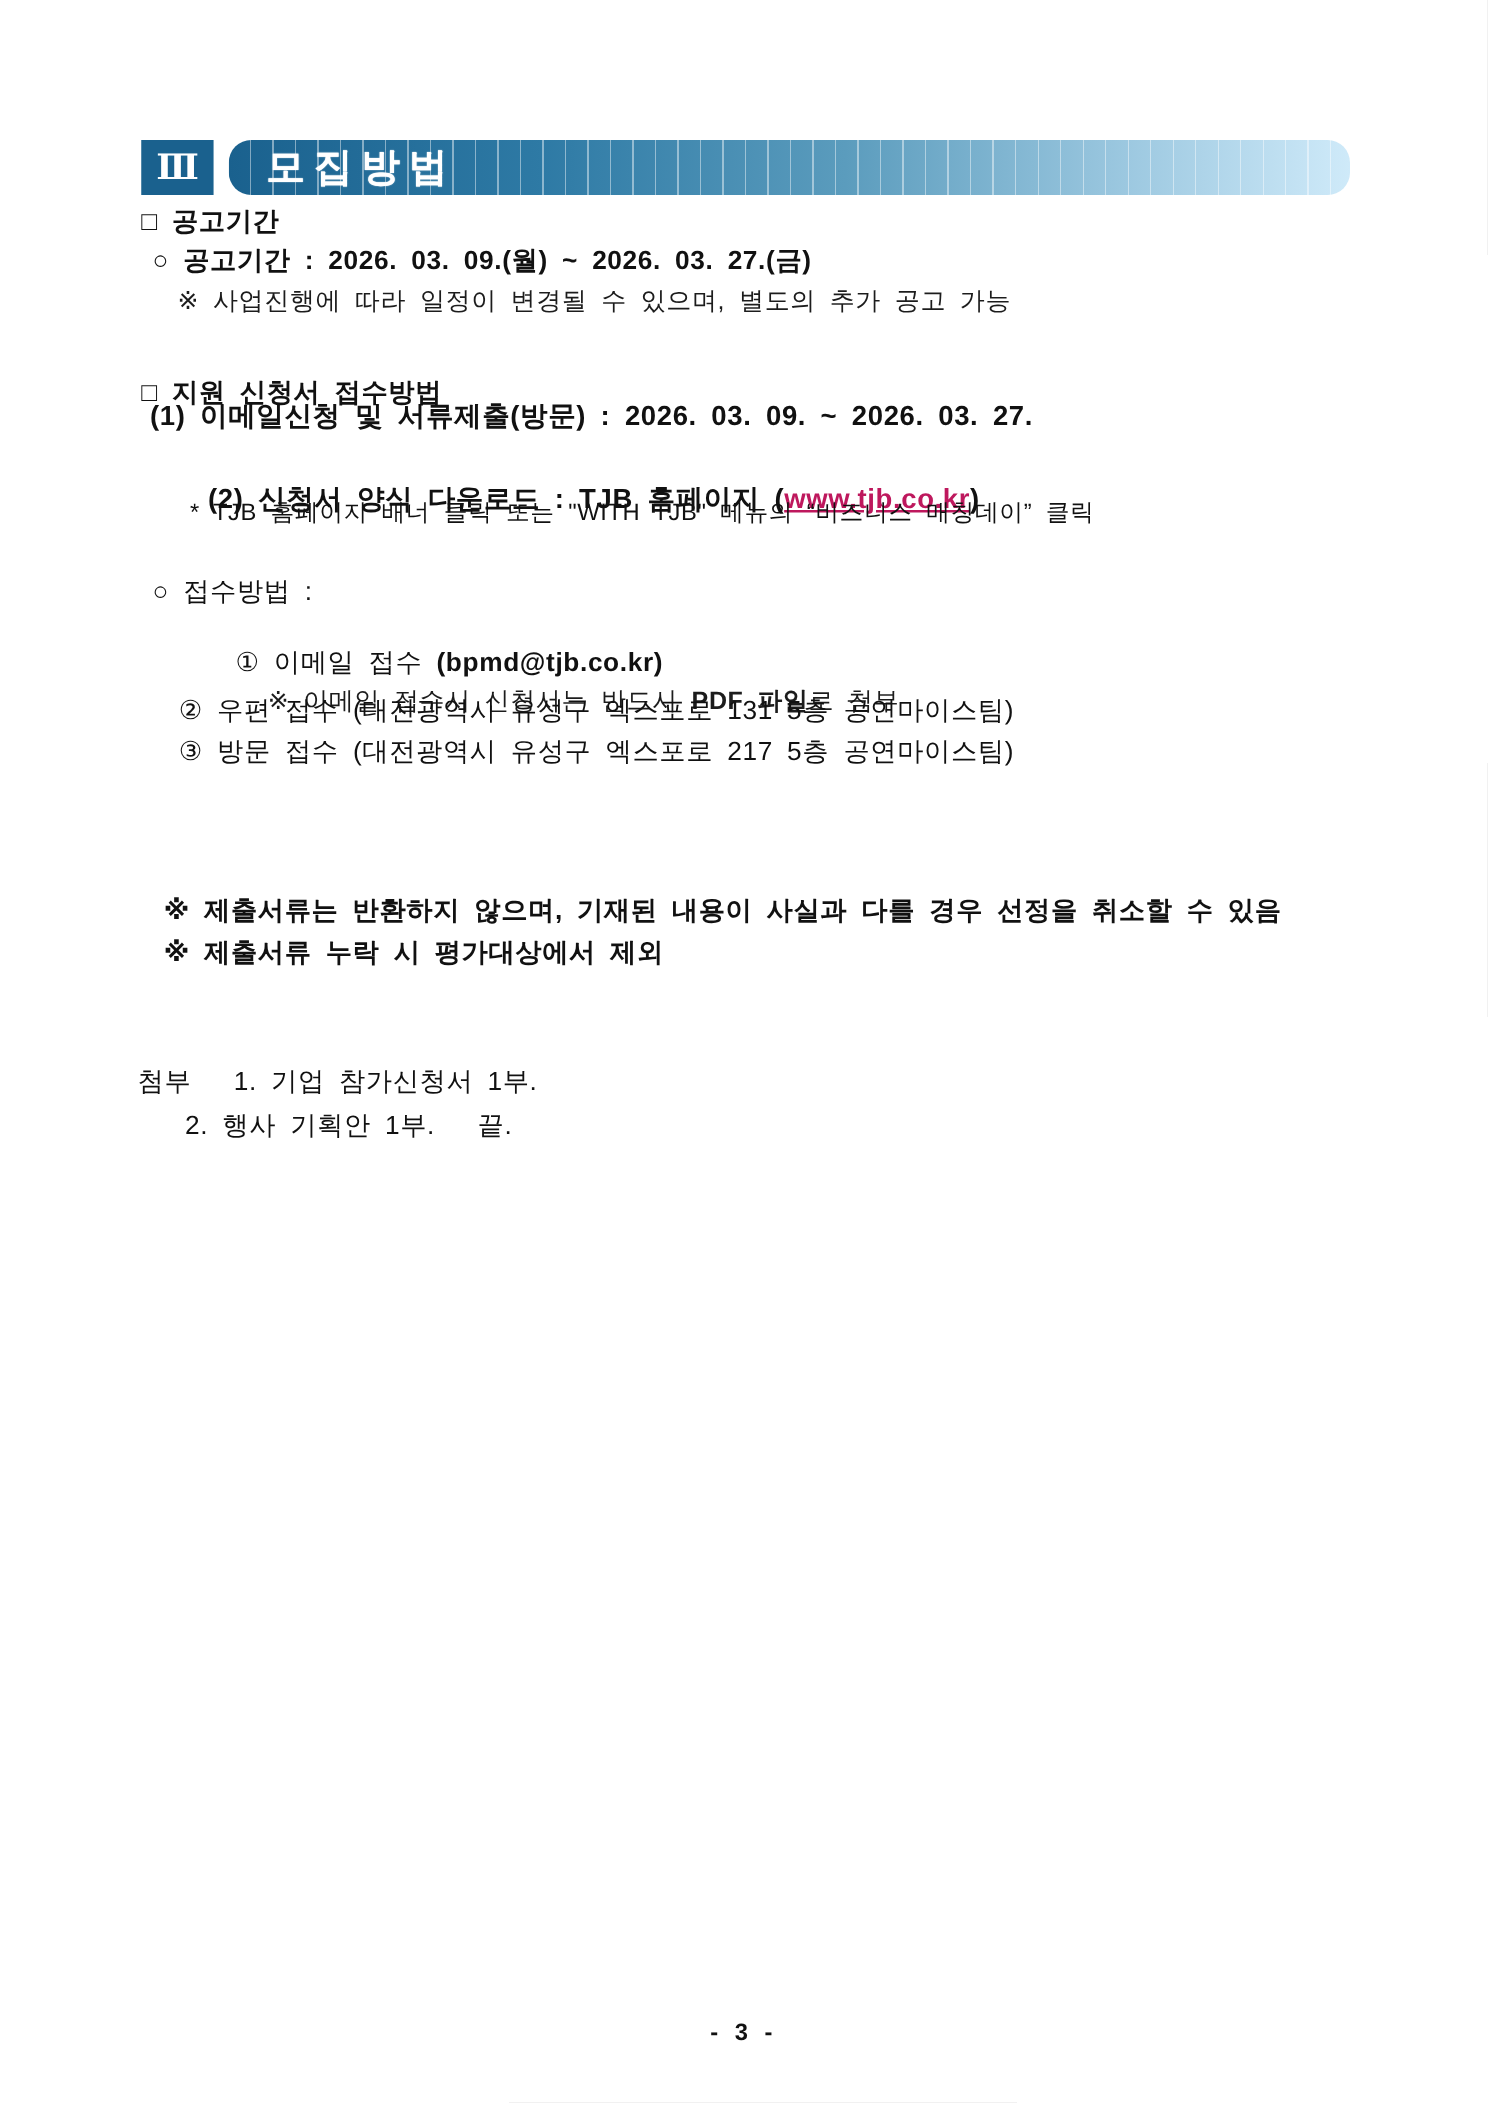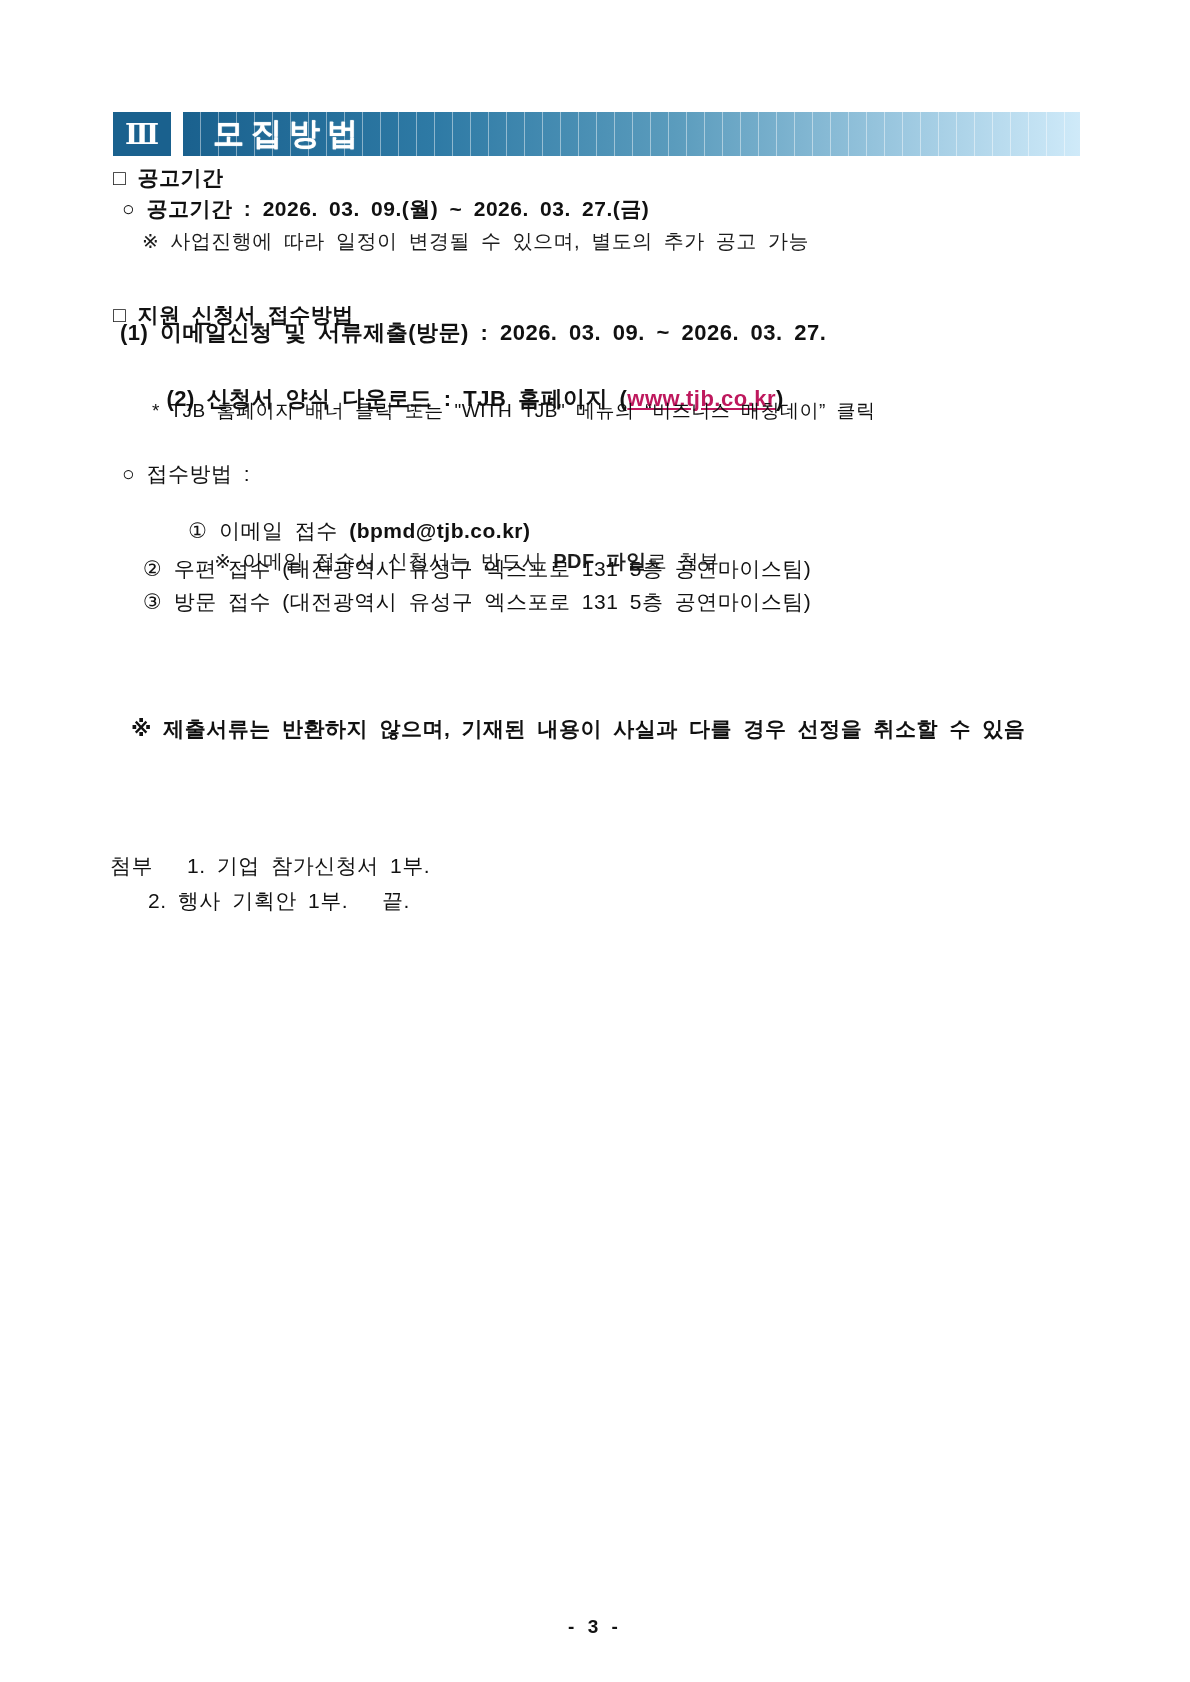--- a/index.html
+++ b/index.html
@@ -32,21 +32,21 @@
   }
   .sec-gap { width: 12px; flex: 0 0 auto; background: #ffffff; }
   .sec-titlebar {
     flex: 1 1 auto;
     position: relative;
     background:
       repeating-linear-gradient(90deg,
         rgba(255,255,255,0) 0px, rgba(255,255,255,0) 17px,
         rgba(255,255,255,0.45) 17px, rgba(255,255,255,0.45) 18px),
       linear-gradient(90deg, #1a618e 0%, #2e7aa5 28%, #5b9cbd 55%, #9cc8e0 80%, #cfeaf9 100%);
-    display: flex; align-items: center;
+    display: flex; align-items: center; border-radius: 18px;
   }
   .sec-title {
     color: #ffffff;
     font-size: 31px;
     font-weight: 800;
     letter-spacing: 7px;
     padding-left: 30px;
     text-shadow: 0 0 1px #ffffff;
     white-space: pre;
   }
@@ -106,23 +106,24 @@
   <div class="line small" style="left:152px; top:399px;">* TJB 홈페이지 배너 클릭 또는 "WITH TJB" 메뉴의 “비즈니스 매칭데이” 클릭</div>
 
   <div class="line" style="left:122px; top:461px;">○ 접수방법 :</div>
   <div class="line" style="left:143px; top:492px;">
     <span>① 이메일 접수 </span><span class="bold">(bpmd@tjb.co.kr)</span>
   </div>
   <div class="line note" style="left:170px; top:524px;">
     <span>※ 이메일 접수시 신청서는 반드시 </span><span class="bold">PDF 파일</span><span>로 첨부</span>
   </div>
   <div class="line" style="left:143px; top:556px;text-align:right;">② 우편 접수 (대전광역시 유성구 엑스포로 131 5층 공연마이스팀)</div>
-  <div class="line" style="left:143px; top:589px;">③ 방문 접수 (대전광역시 유성구 엑스포로 131 5층 공연마이스팀)</div>
+  <div class="line" style="left:143px; top:589px;">③ 방문 접수 (대전광역시 유성구 엑스포로 217 5층 공연마이스팀)</div>
 
 
   <div class="line bold" style="left:131px; top:716px;">※ 제출서류는 반환하지 않으며, 기재된 내용이 사실과 다를 경우 선정을 취소할 수 있음</div>
+  <div class="line bold" style="left:131px; top:750px;">※ 제출서류 누락 시 평가대상에서 제외</div>
 
   <div class="line" style="left:110px; top:853px;">첨부   1. 기업 참가신청서 1부.</div>
   <div class="line" style="left:148px; top:888px;">2. 행사 기획안 1부.   끝.</div>
 
   <div class="page-num" style="top:1616px;">- 3 -</div>
 
 </div>
 
 </body></html>

